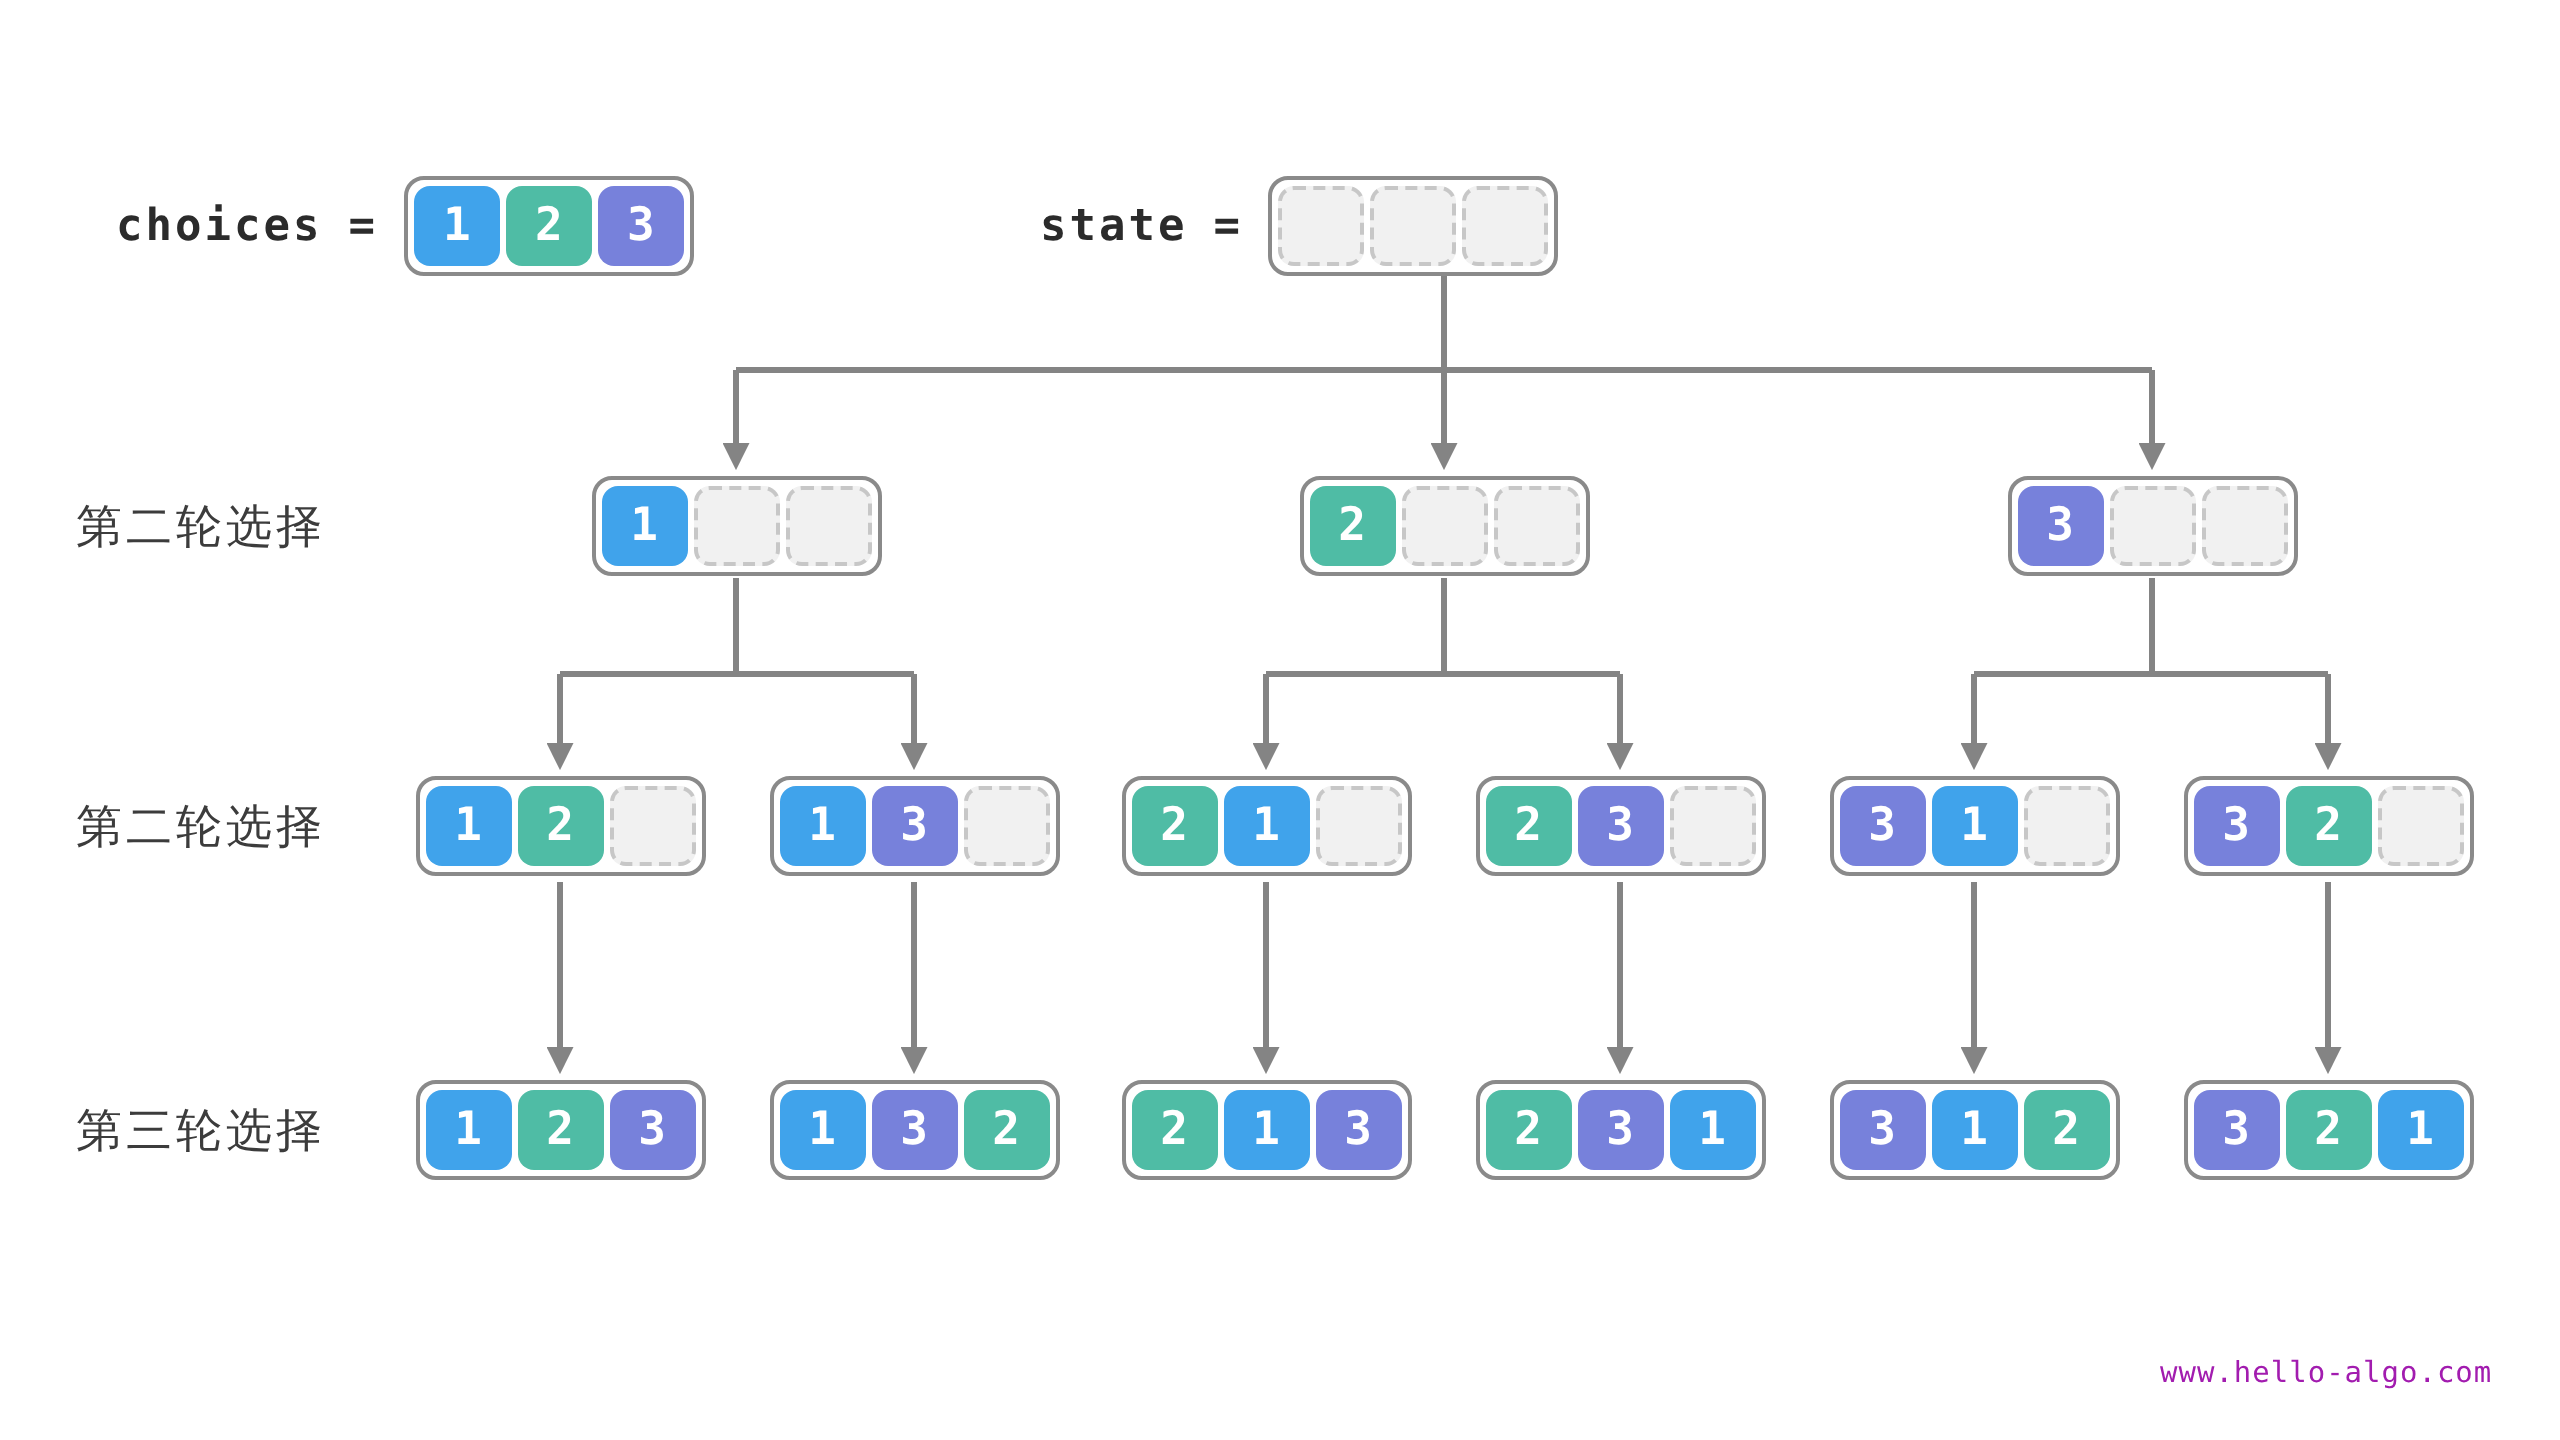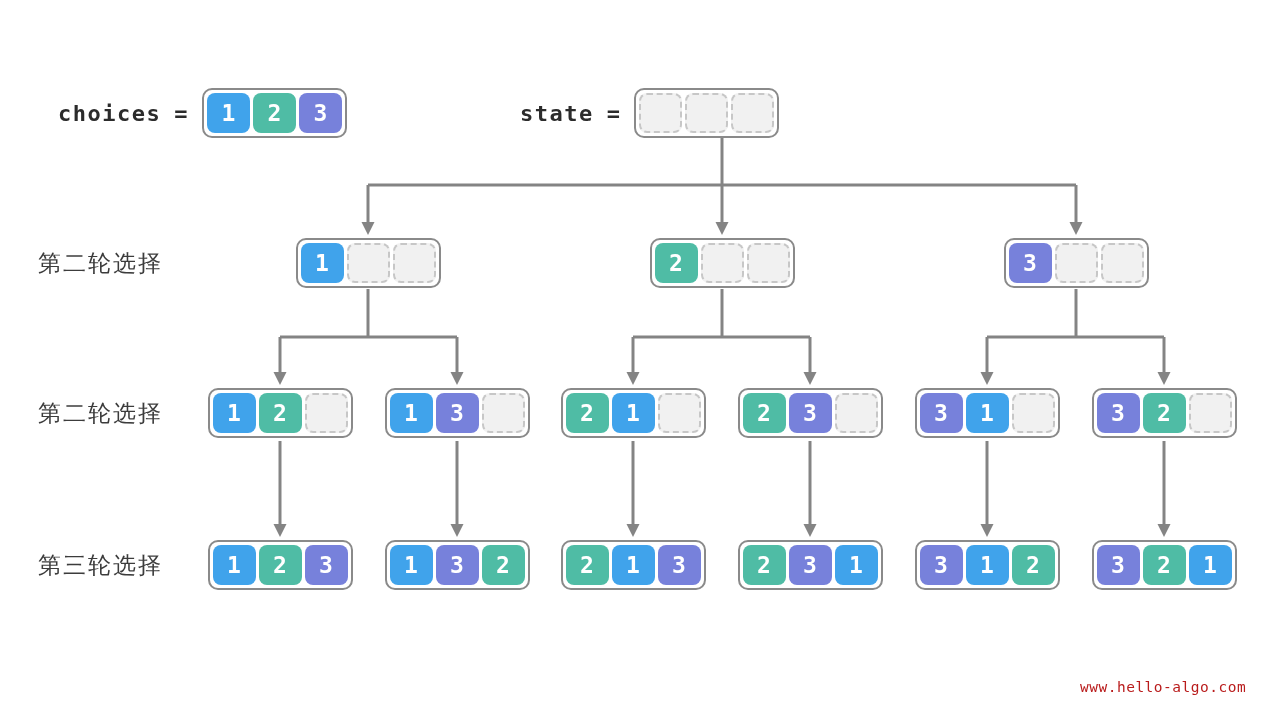--- a/index.html
+++ b/index.html
@@ -80,21 +80,21 @@
   
   .r1-top { top: 238px; }
   .r2-top { top: 388px; }
   .r3-top { top: 540px; }
   #watermark {
     position: absolute;
     left: 1080px;
     top: 679px;
     font-family: "DejaVu Sans Mono", monospace;
     font-size: 14.5px;
-    color: #b91c1c;
+    color: #a21caf;
     letter-spacing: 0.5px;
     z-index: 2;
     text-align: right;
   }
 </style>
 </head>
 <body>
 
 <div id="canvas">
 

